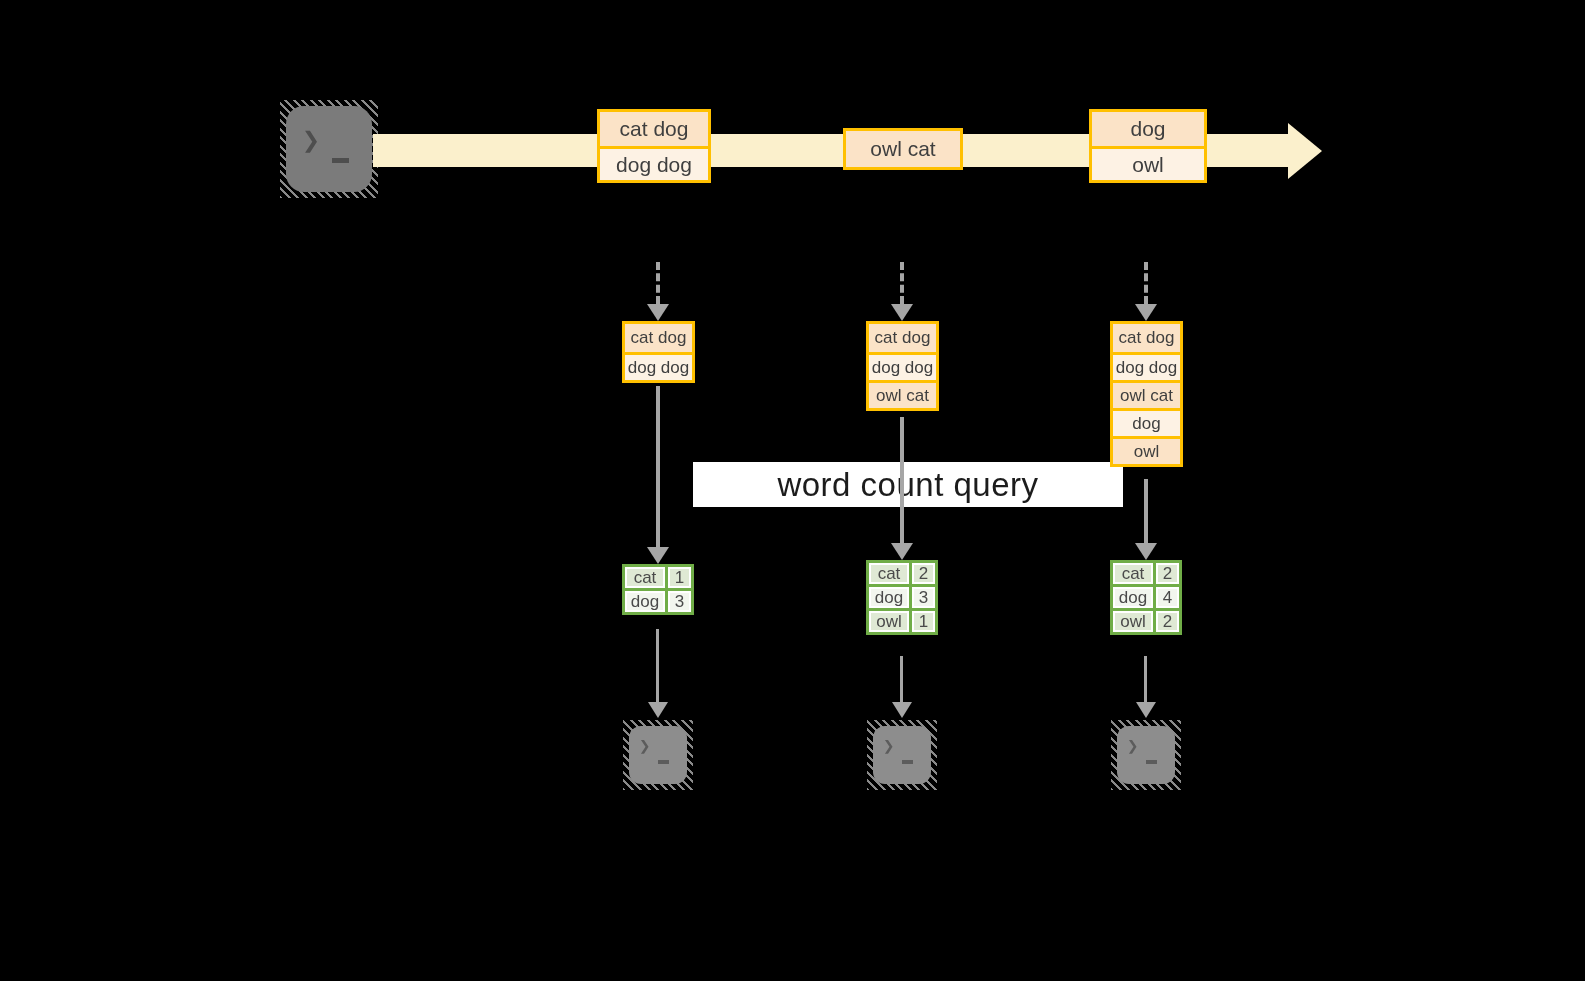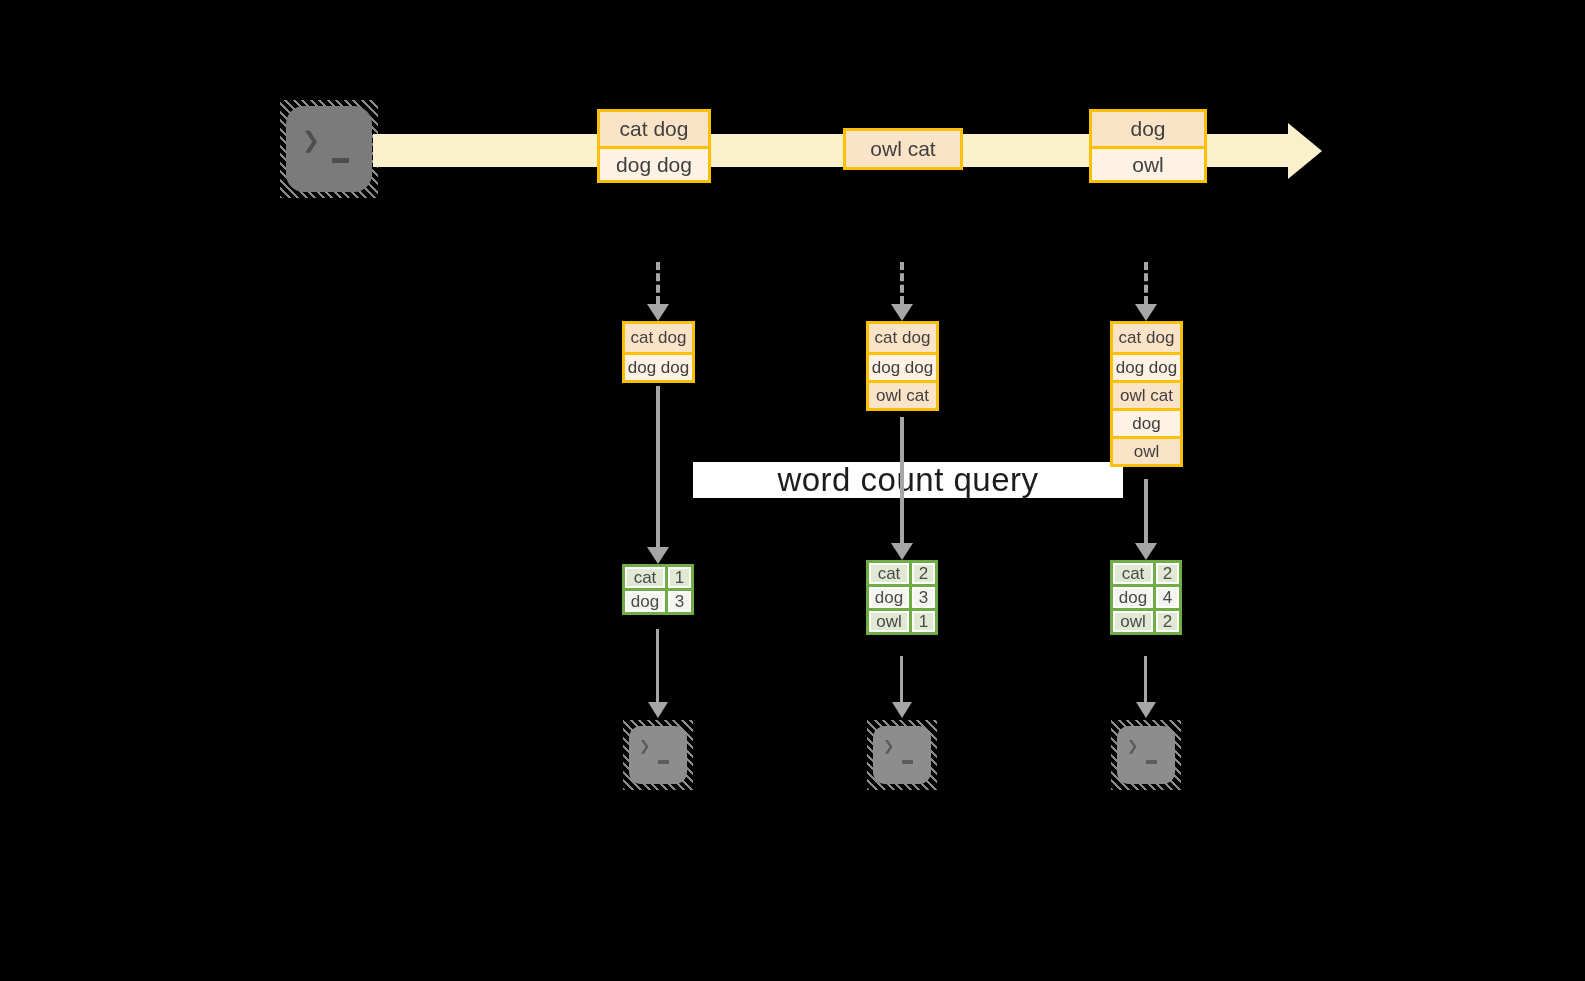--- a/index.html
+++ b/index.html
@@ -50,21 +50,21 @@
 
   
   .dash-line{position:absolute;width:0;border-left:4px dashed var(--arrow);z-index:3;}
   .solid-line{position:absolute;background:var(--arrow);z-index:3;}
   .arrow-head{position:absolute;width:0;height:0;z-index:3;
     border-left:11px solid transparent;border-right:11px solid transparent;
     border-top:17px solid var(--arrow);}
   .arrow-head.small{border-left-width:10px;border-right-width:10px;border-top-width:16px;}
 
   
-  .banner{position:absolute;left:693px;top:462px;width:430px;height:36px;background:#FFFFFF;
+  .banner{position:absolute;left:693px;top:462px;width:430px;height:45px;background:#FFFFFF;
     z-index:1;display:flex;align-items:center;justify-content:center;
     font-size:33px;color:#1C1C1C;letter-spacing:0.5px;}
 
   
   .gtable{position:absolute;display:grid;grid-template-columns:40px 23px;gap:3px;
     padding:3px;background:var(--green);z-index:2;}
   .gcell{height:21px;display:flex;align-items:center;justify-content:center;
     font-size:17px;color:#4A4A4A;box-shadow:inset 0 0 0 2px #FFFFFF;}
   .gcell.dark{background:var(--green-dark);}
   .gcell.light{background:var(--green-light);}

